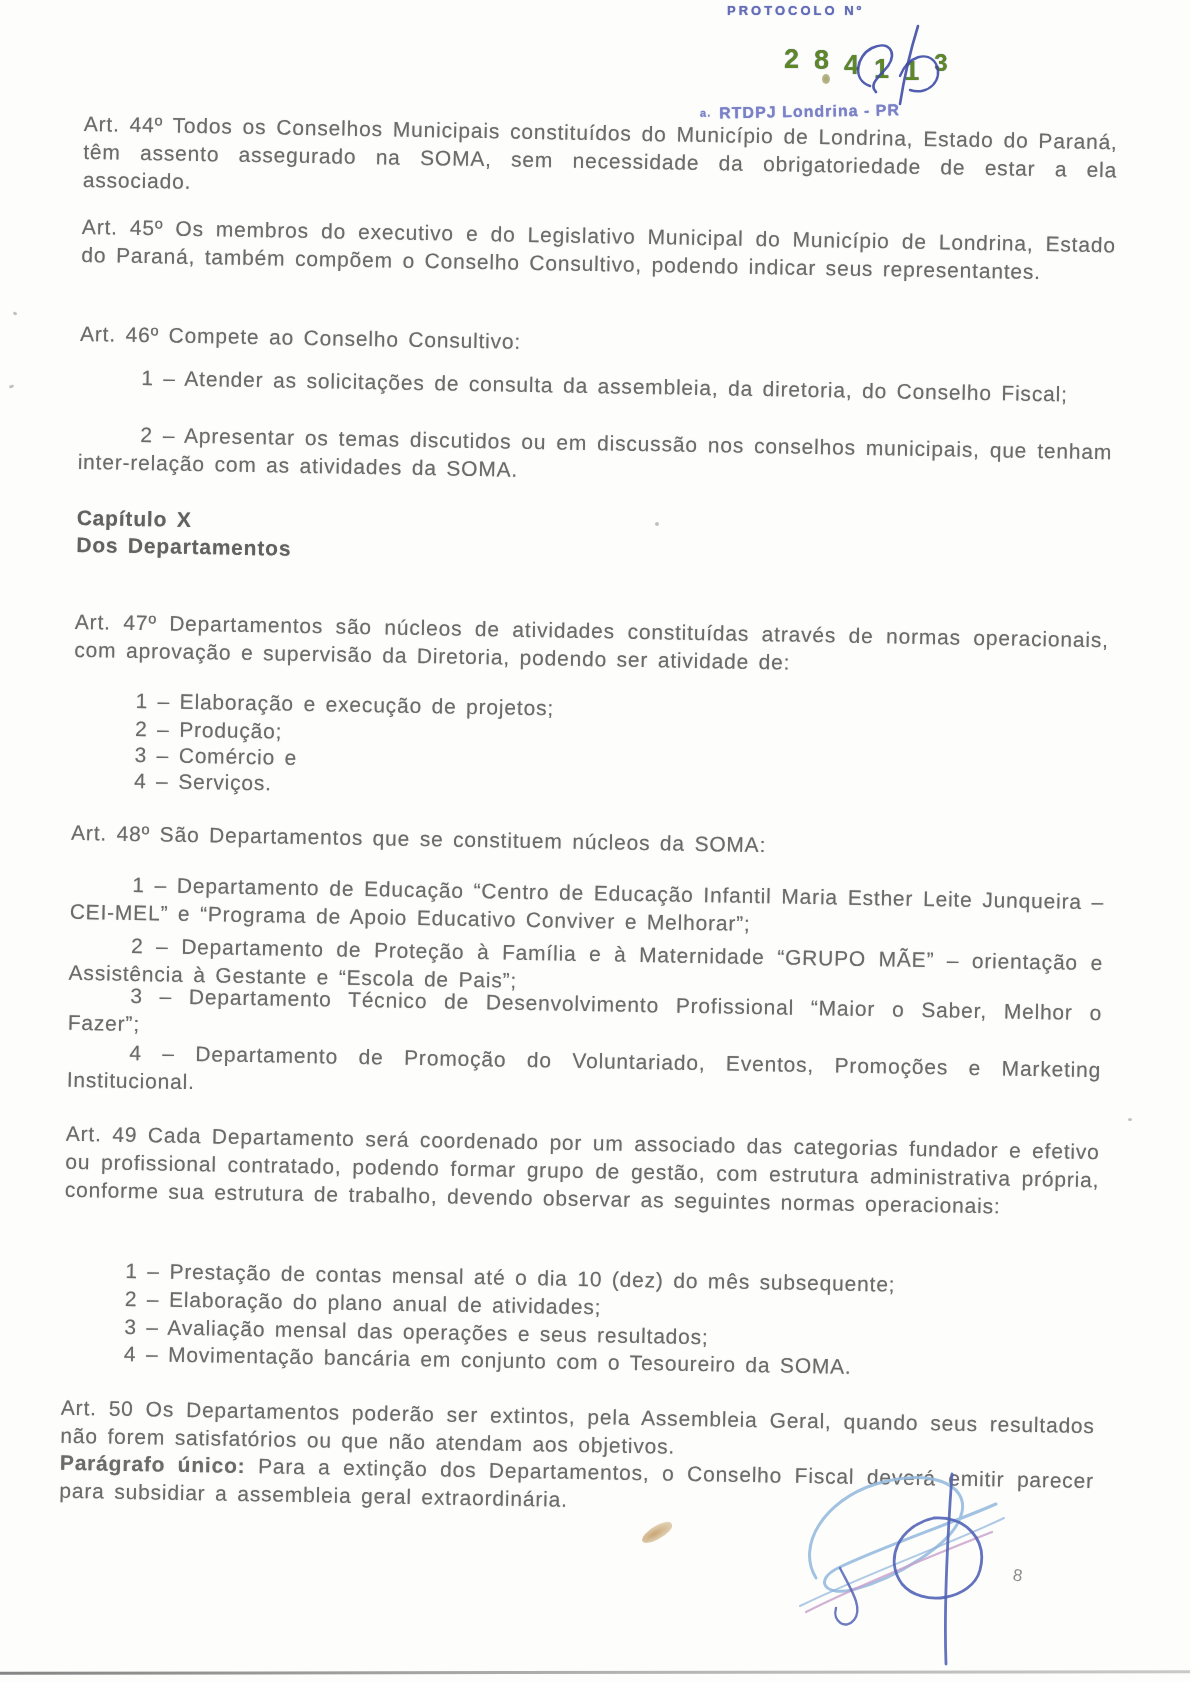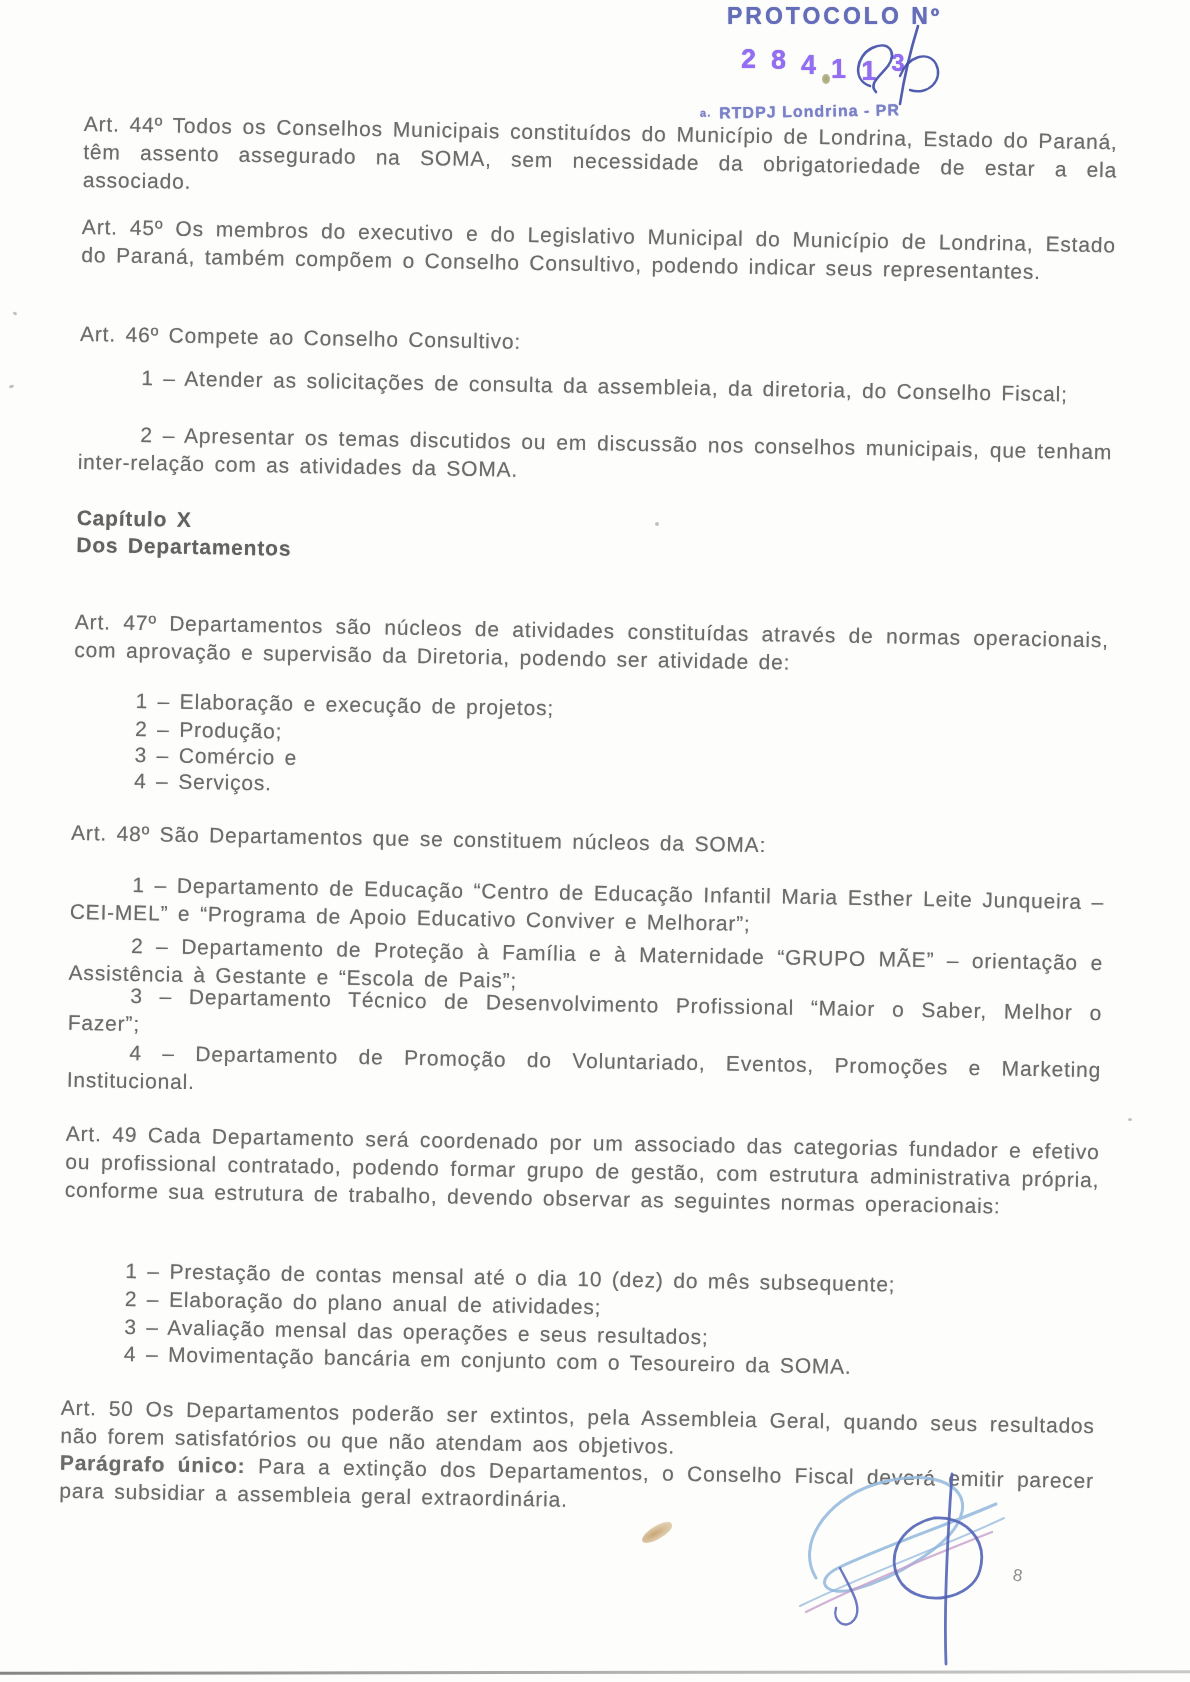--- a/index.html
+++ b/index.html
@@ -20,25 +20,25 @@
     text-shadow:0 0 1px rgba(120,120,120,.55);
   }
   .blk{position:absolute;left:0;width:100%;margin:0;text-align:justify;}
   .ind{text-indent:62px;}
   .single{text-align:left;}
   .head{font-weight:bold;color:#626262;}
   .bold{font-weight:bold;}
   
   .stamp-protocol-label{
     position:absolute;left:727px;top:3px;
-    color:#4a54ac;font-size:23px;font-weight:bold;letter-spacing:3px;
+    color:#4a54ac;font-size:13px;font-weight:bold;letter-spacing:3px;
     opacity:.85;text-shadow:0 0 1px #4a54ac;
   }
   .stamp-number{
-    position:absolute;left:741px;top:44px;color:#8b5cf6;
+    position:absolute;left:784px;top:44px;color:#4d7c0f;
     font-size:27px;font-weight:bold;opacity:.9;text-shadow:0 0 1px #4a54ac;
   }
   .stamp-number span{display:inline-block;margin-right:15px;}
   .d1{transform:translateY(0);}
   .d2{transform:translateY(1px);}
   .d3{transform:translateY(6px);}
   .d4{transform:translateY(10px);}
   .d5{transform:translateY(12px);}
   .d6{transform:translateY(3px);font-size:24px;}
   .ink-dot{

